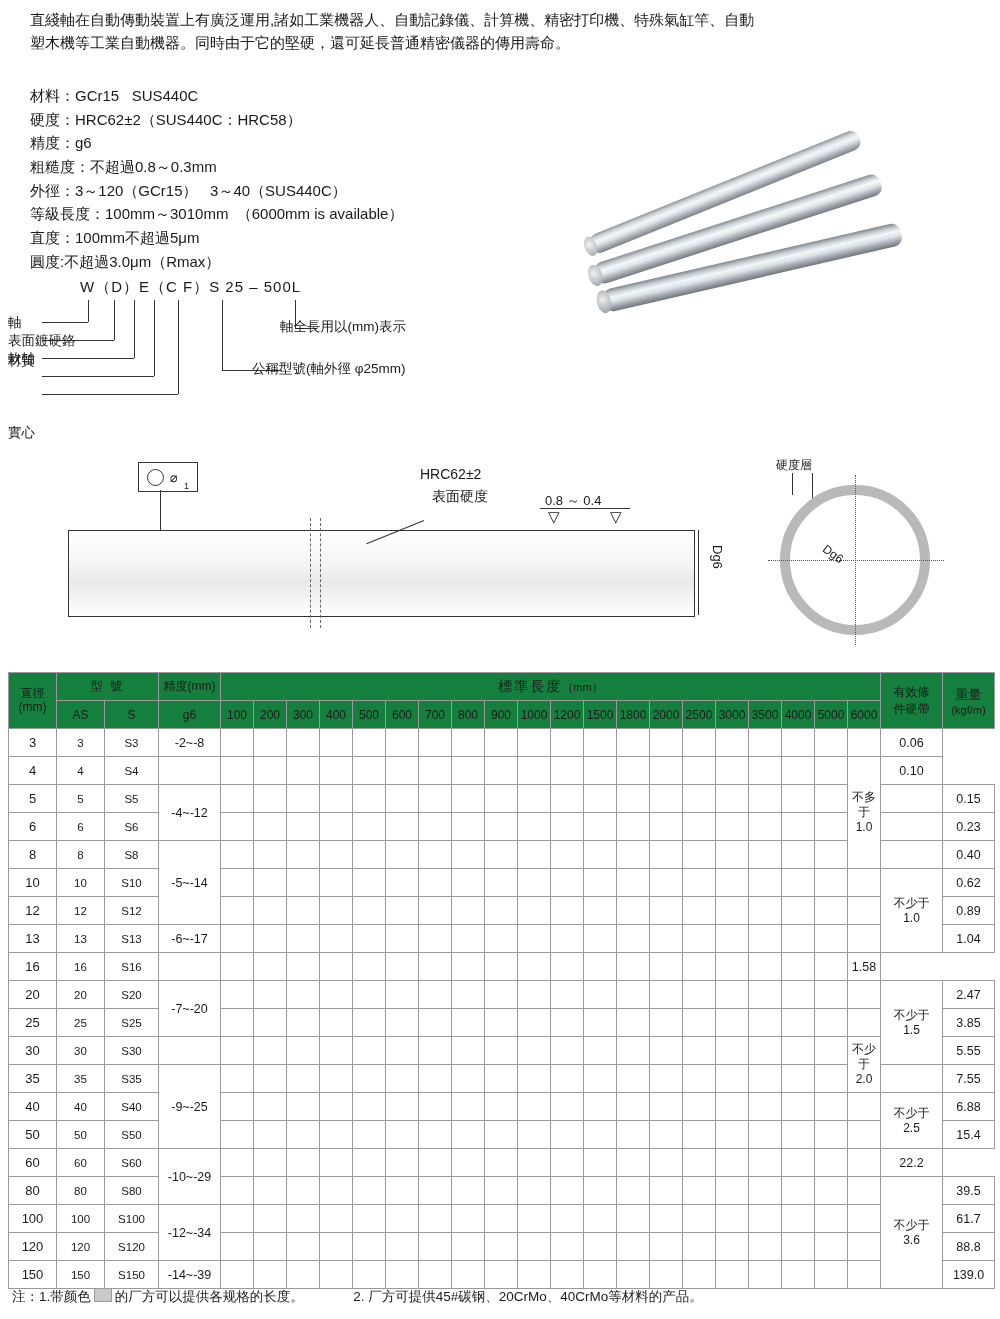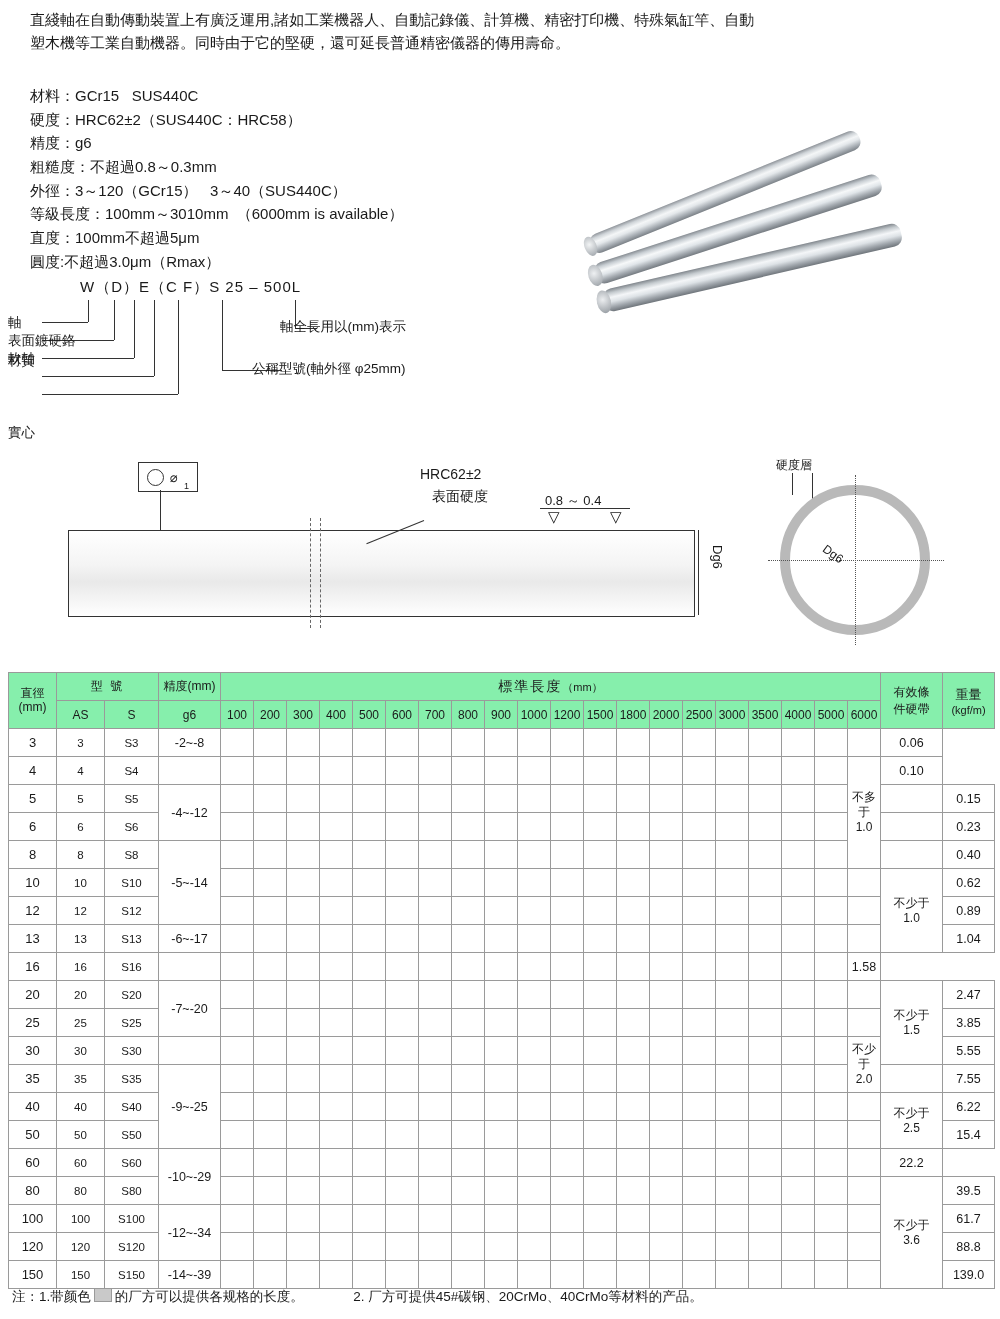--- a/index.html
+++ b/index.html
@@ -46,21 +46,21 @@
   .ring .outer{position:absolute;left:20px;top:30px;width:150px;height:150px;border-radius:50%;
     border:10px solid #b9b9b9;background:#fff;box-sizing:border-box;}
   .ring .dotted{position:absolute;border-top:1px dotted #555;}
   .ring .dottedv{position:absolute;border-left:1px dotted #555;}
 
   
   table.main{position:absolute;left:8px;top:672px;width:984px;border-collapse:collapse;
     font-size:11.5px;table-layout:fixed;}
   table.main th,table.main td{border:1px solid #9a9a9a;text-align:center;padding:0;height:27px;
     background:#fff;font-weight:normal;}
-  table.main th{background:#86efac;font-size:12px;}
+  table.main th{background:#15803d;font-size:12px;}
   .hdr-dia{font-size:13px;line-height:1.15;}
   .hdr-big{font-size:14px;letter-spacing:2px;}
   .len-h{font-size:10.5px;}
   td.fill{background:#9e9e9e;}
   td.d{font-size:13px;}
   td.wt{font-size:12.5px;}
   td.g6{font-size:12.5px;}
   td.band{font-size:12px;line-height:1.25;}
   .note{position:absolute;left:12px;top:1288px;font-size:13.5px;}
   .swatch{display:inline-block;width:16px;height:12px;background:#c9c9c9;border:1px solid #9a9a9a;vertical-align:-1px;margin:0 3px;}
@@ -603,21 +603,21 @@
         <td class="fill"></td>
         <td class="fill"></td>
         <td class="fill"></td>
         <td class="fill"></td>
         <td class="fill"></td>
         <td class=""></td>
         <td class="band" rowspan="2">
           <div>不少于</div>
           <div>2.5</div>
         </td>
-        <td class="wt">6.22</td>
+        <td class="wt">6.88</td>
       </tr>
       <tr>
         <td class="d">50</td>
         <td>50</td>
         <td>S50</td>
         <td class=""></td>
         <td class=""></td>
         <td class=""></td>
         <td class="fill"></td>
         <td class="fill"></td>

